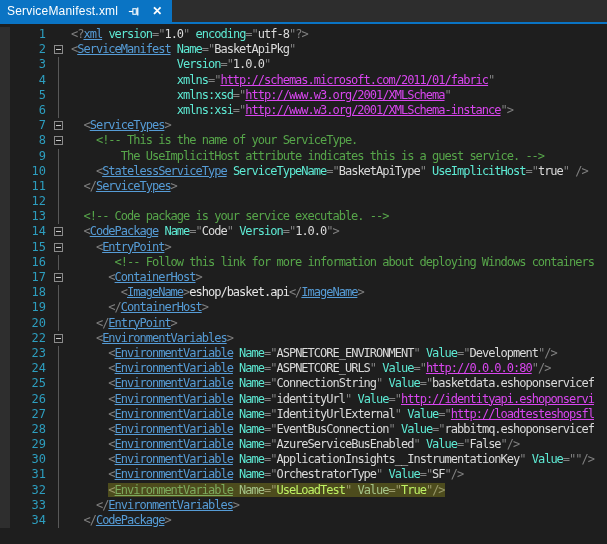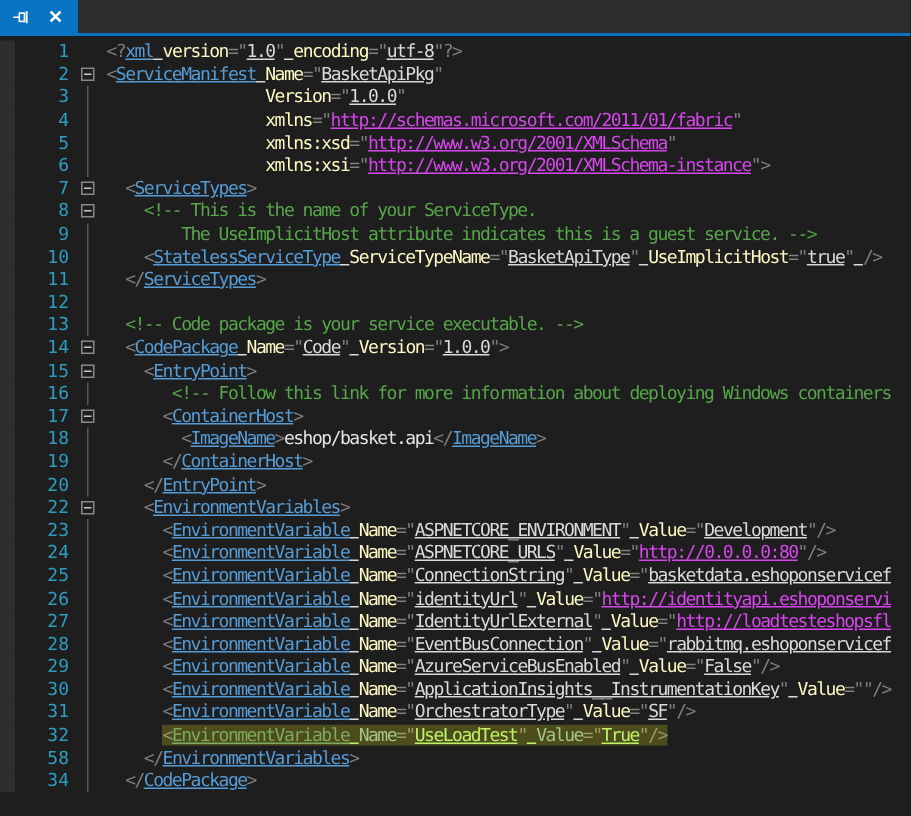--- a/index.html
+++ b/index.html
@@ -31,36 +31,37 @@
   }
   .fold-box::after {
     content:""; position:absolute; left:1px; right:1px; top:3px; height:1px; background:#c8c8c8;
   }
   .code {
     flex:1; overflow:hidden; font-family:"DejaVu Sans Mono", monospace;
     font-size:12px; letter-spacing:-1px; color:#dadada; padding-left:4px;
   }
   .tk-p { color:#808080; }
   .tk-e { color:#569cd6;text-decoration:underline; }
-  .tk-a { color:#fef9c3; }
-  .tk-v { color:#dadada;text-decoration:underline; }
+  .tk-a { color:#5eead4; }
+  .tk-v { color:#dadada; }
   .tk-u { color:#d946ef; text-decoration:underline; }
   .tk-c { color:#57a64a; }
   .tk-w { color:#e5e5e5; }
   .hl { background:#4d4c1d; }
   .hl .tk-e { color:#7dab5e; }
   .hl .tk-a { color:#a5c489; }
   .hl .tk-p { color:#9a9a6a; }
   .hl .tk-v { color:#bef264; }
 </style>
 </head>
 <body>
 
 <div class="tabbar">
   <div class="tab">
+    <span class="tab-title">ServiceManifest.xml</span>
     <span class="tab-pin">
       <svg width="13" height="13" viewBox="0 0 16 16">
         <line x1="1" y1="8" x2="6" y2="8" stroke="#ffffff" stroke-width="1.4"></line>
         <rect x="6" y="4.6" width="4.2" height="6.8" fill="none" stroke="#ffffff" stroke-width="1.3"></rect>
         <line x1="12" y1="3" x2="12" y2="13" stroke="#ffffff" stroke-width="1.6"></line>
       </svg>
     </span>
     <span class="tab-close">✕</span>
   </div>
 </div>
@@ -92,16 +93,16 @@
       <div class="line"><div class="margin-strip"></div><div class="lnum">23</div><div class="foldcol"><div class="fold-guide"></div></div><div class="code">      <span class="tk-p">&lt;</span><span class="tk-e">EnvironmentVariable</span><span class="tk-v"> </span><span class="tk-a">Name</span><span class="tk-p">="</span><span class="tk-v">ASPNETCORE_ENVIRONMENT</span><span class="tk-p">"</span><span class="tk-v"> </span><span class="tk-a">Value</span><span class="tk-p">="</span><span class="tk-v">Development</span><span class="tk-p">"/&gt;</span></div></div>
       <div class="line"><div class="margin-strip"></div><div class="lnum">24</div><div class="foldcol"><div class="fold-guide"></div></div><div class="code">      <span class="tk-p">&lt;</span><span class="tk-e">EnvironmentVariable</span><span class="tk-v"> </span><span class="tk-a">Name</span><span class="tk-p">="</span><span class="tk-v">ASPNETCORE_URLS</span><span class="tk-p">"</span><span class="tk-v"> </span><span class="tk-a">Value</span><span class="tk-p">="</span><span class="tk-u">http://0.0.0.0:80</span><span class="tk-p">"/&gt;</span></div></div>
       <div class="line"><div class="margin-strip"></div><div class="lnum">25</div><div class="foldcol"><div class="fold-guide"></div></div><div class="code">      <span class="tk-p">&lt;</span><span class="tk-e">EnvironmentVariable</span><span class="tk-v"> </span><span class="tk-a">Name</span><span class="tk-p">="</span><span class="tk-v">ConnectionString</span><span class="tk-p">"</span><span class="tk-v"> </span><span class="tk-a">Value</span><span class="tk-p">="</span><span class="tk-v">basketdata.eshoponservicef</span></div></div>
       <div class="line"><div class="margin-strip"></div><div class="lnum">26</div><div class="foldcol"><div class="fold-guide"></div></div><div class="code">      <span class="tk-p">&lt;</span><span class="tk-e">EnvironmentVariable</span><span class="tk-v"> </span><span class="tk-a">Name</span><span class="tk-p">="</span><span class="tk-v">identityUrl</span><span class="tk-p">"</span><span class="tk-v"> </span><span class="tk-a">Value</span><span class="tk-p">="</span><span class="tk-u">http://identityapi.eshoponservi</span></div></div>
       <div class="line"><div class="margin-strip"></div><div class="lnum">27</div><div class="foldcol"><div class="fold-guide"></div></div><div class="code">      <span class="tk-p">&lt;</span><span class="tk-e">EnvironmentVariable</span><span class="tk-v"> </span><span class="tk-a">Name</span><span class="tk-p">="</span><span class="tk-v">IdentityUrlExternal</span><span class="tk-p">"</span><span class="tk-v"> </span><span class="tk-a">Value</span><span class="tk-p">="</span><span class="tk-u">http://loadtesteshopsfl</span></div></div>
       <div class="line"><div class="margin-strip"></div><div class="lnum">28</div><div class="foldcol"><div class="fold-guide"></div></div><div class="code">      <span class="tk-p">&lt;</span><span class="tk-e">EnvironmentVariable</span><span class="tk-v"> </span><span class="tk-a">Name</span><span class="tk-p">="</span><span class="tk-v">EventBusConnection</span><span class="tk-p">"</span><span class="tk-v"> </span><span class="tk-a">Value</span><span class="tk-p">="</span><span class="tk-v">rabbitmq.eshoponservicef</span></div></div>
       <div class="line"><div class="margin-strip"></div><div class="lnum">29</div><div class="foldcol"><div class="fold-guide"></div></div><div class="code">      <span class="tk-p">&lt;</span><span class="tk-e">EnvironmentVariable</span><span class="tk-v"> </span><span class="tk-a">Name</span><span class="tk-p">="</span><span class="tk-v">AzureServiceBusEnabled</span><span class="tk-p">"</span><span class="tk-v"> </span><span class="tk-a">Value</span><span class="tk-p">="</span><span class="tk-v">False</span><span class="tk-p">"/&gt;</span></div></div>
       <div class="line"><div class="margin-strip"></div><div class="lnum">30</div><div class="foldcol"><div class="fold-guide"></div></div><div class="code">      <span class="tk-p">&lt;</span><span class="tk-e">EnvironmentVariable</span><span class="tk-v"> </span><span class="tk-a">Name</span><span class="tk-p">="</span><span class="tk-v">ApplicationInsights__InstrumentationKey</span><span class="tk-p">"</span><span class="tk-v"> </span><span class="tk-a">Value</span><span class="tk-p">=""/&gt;</span></div></div>
       <div class="line"><div class="margin-strip"></div><div class="lnum">31</div><div class="foldcol"><div class="fold-guide"></div></div><div class="code">      <span class="tk-p">&lt;</span><span class="tk-e">EnvironmentVariable</span><span class="tk-v"> </span><span class="tk-a">Name</span><span class="tk-p">="</span><span class="tk-v">OrchestratorType</span><span class="tk-p">"</span><span class="tk-v"> </span><span class="tk-a">Value</span><span class="tk-p">="</span><span class="tk-v">SF</span><span class="tk-p">"/&gt;</span></div></div>
       <div class="line"><div class="margin-strip"></div><div class="lnum">32</div><div class="foldcol"><div class="fold-guide"></div></div><div class="code">      <span class="hl"><span class="tk-p">&lt;</span><span class="tk-e">EnvironmentVariable</span><span class="tk-v"> </span><span class="tk-a">Name</span><span class="tk-p">="</span><span class="tk-v">UseLoadTest</span><span class="tk-p">"</span><span class="tk-v"> </span><span class="tk-a">Value</span><span class="tk-p">="</span><span class="tk-v">True</span><span class="tk-p">"/&gt;</span></span></div></div>
-      <div class="line"><div class="margin-strip"></div><div class="lnum">58</div><div class="foldcol"><div class="fold-guide"></div></div><div class="code">    <span class="tk-p">&lt;/</span><span class="tk-e">EnvironmentVariables</span><span class="tk-p">&gt;</span></div></div>
+      <div class="line"><div class="margin-strip"></div><div class="lnum">33</div><div class="foldcol"><div class="fold-guide"></div></div><div class="code">    <span class="tk-p">&lt;/</span><span class="tk-e">EnvironmentVariables</span><span class="tk-p">&gt;</span></div></div>
       <div class="line"><div class="margin-strip"></div><div class="lnum">34</div><div class="foldcol"><div class="fold-guide"></div></div><div class="code">  <span class="tk-p">&lt;/</span><span class="tk-e">CodePackage</span><span class="tk-p">&gt;</span></div></div>
     </div>
 </div>
 
 </body></html>

